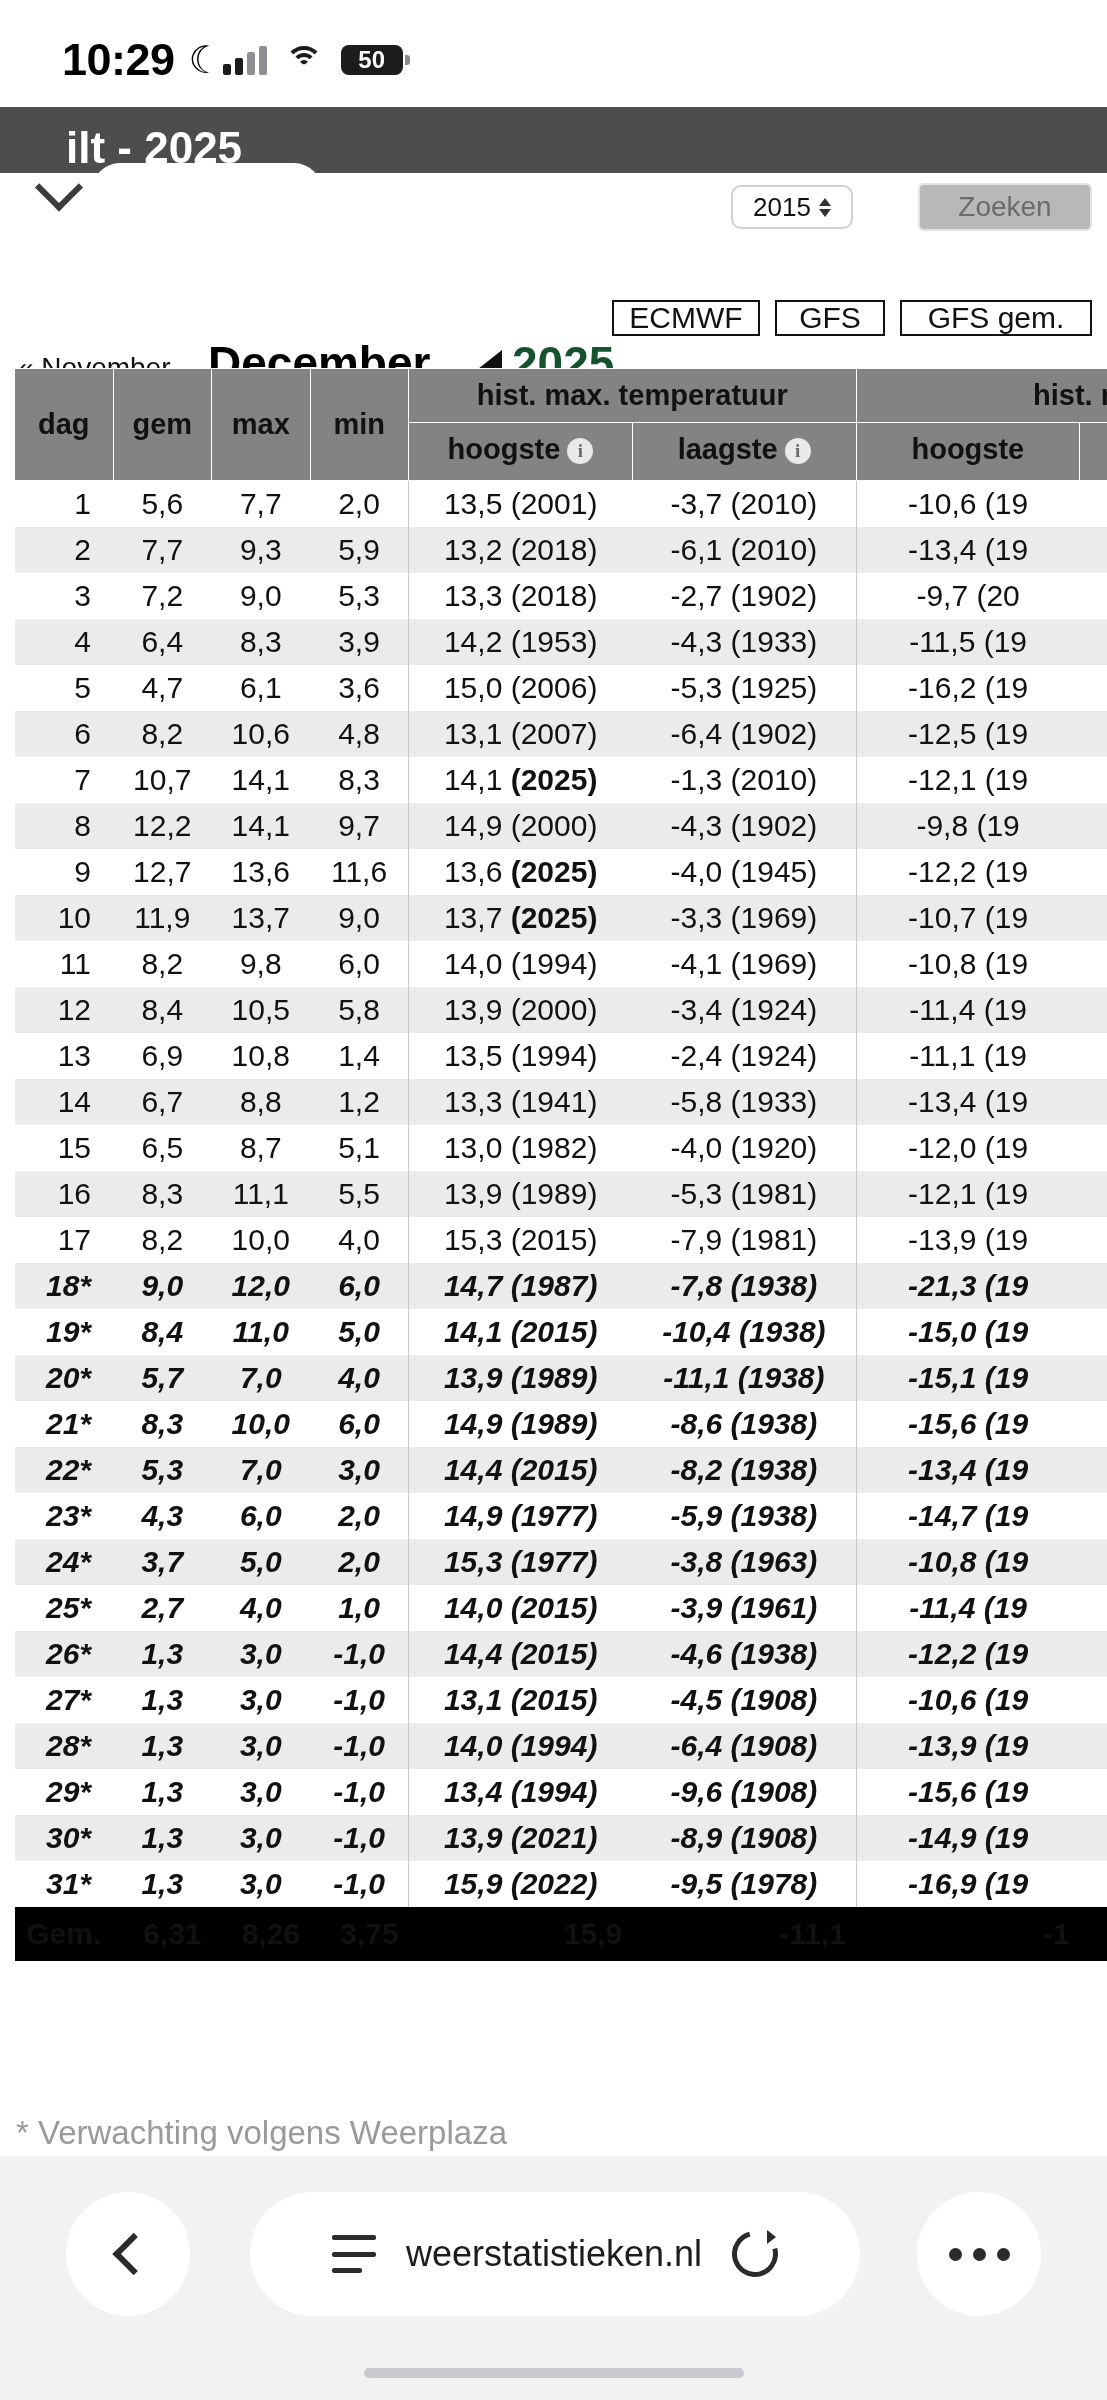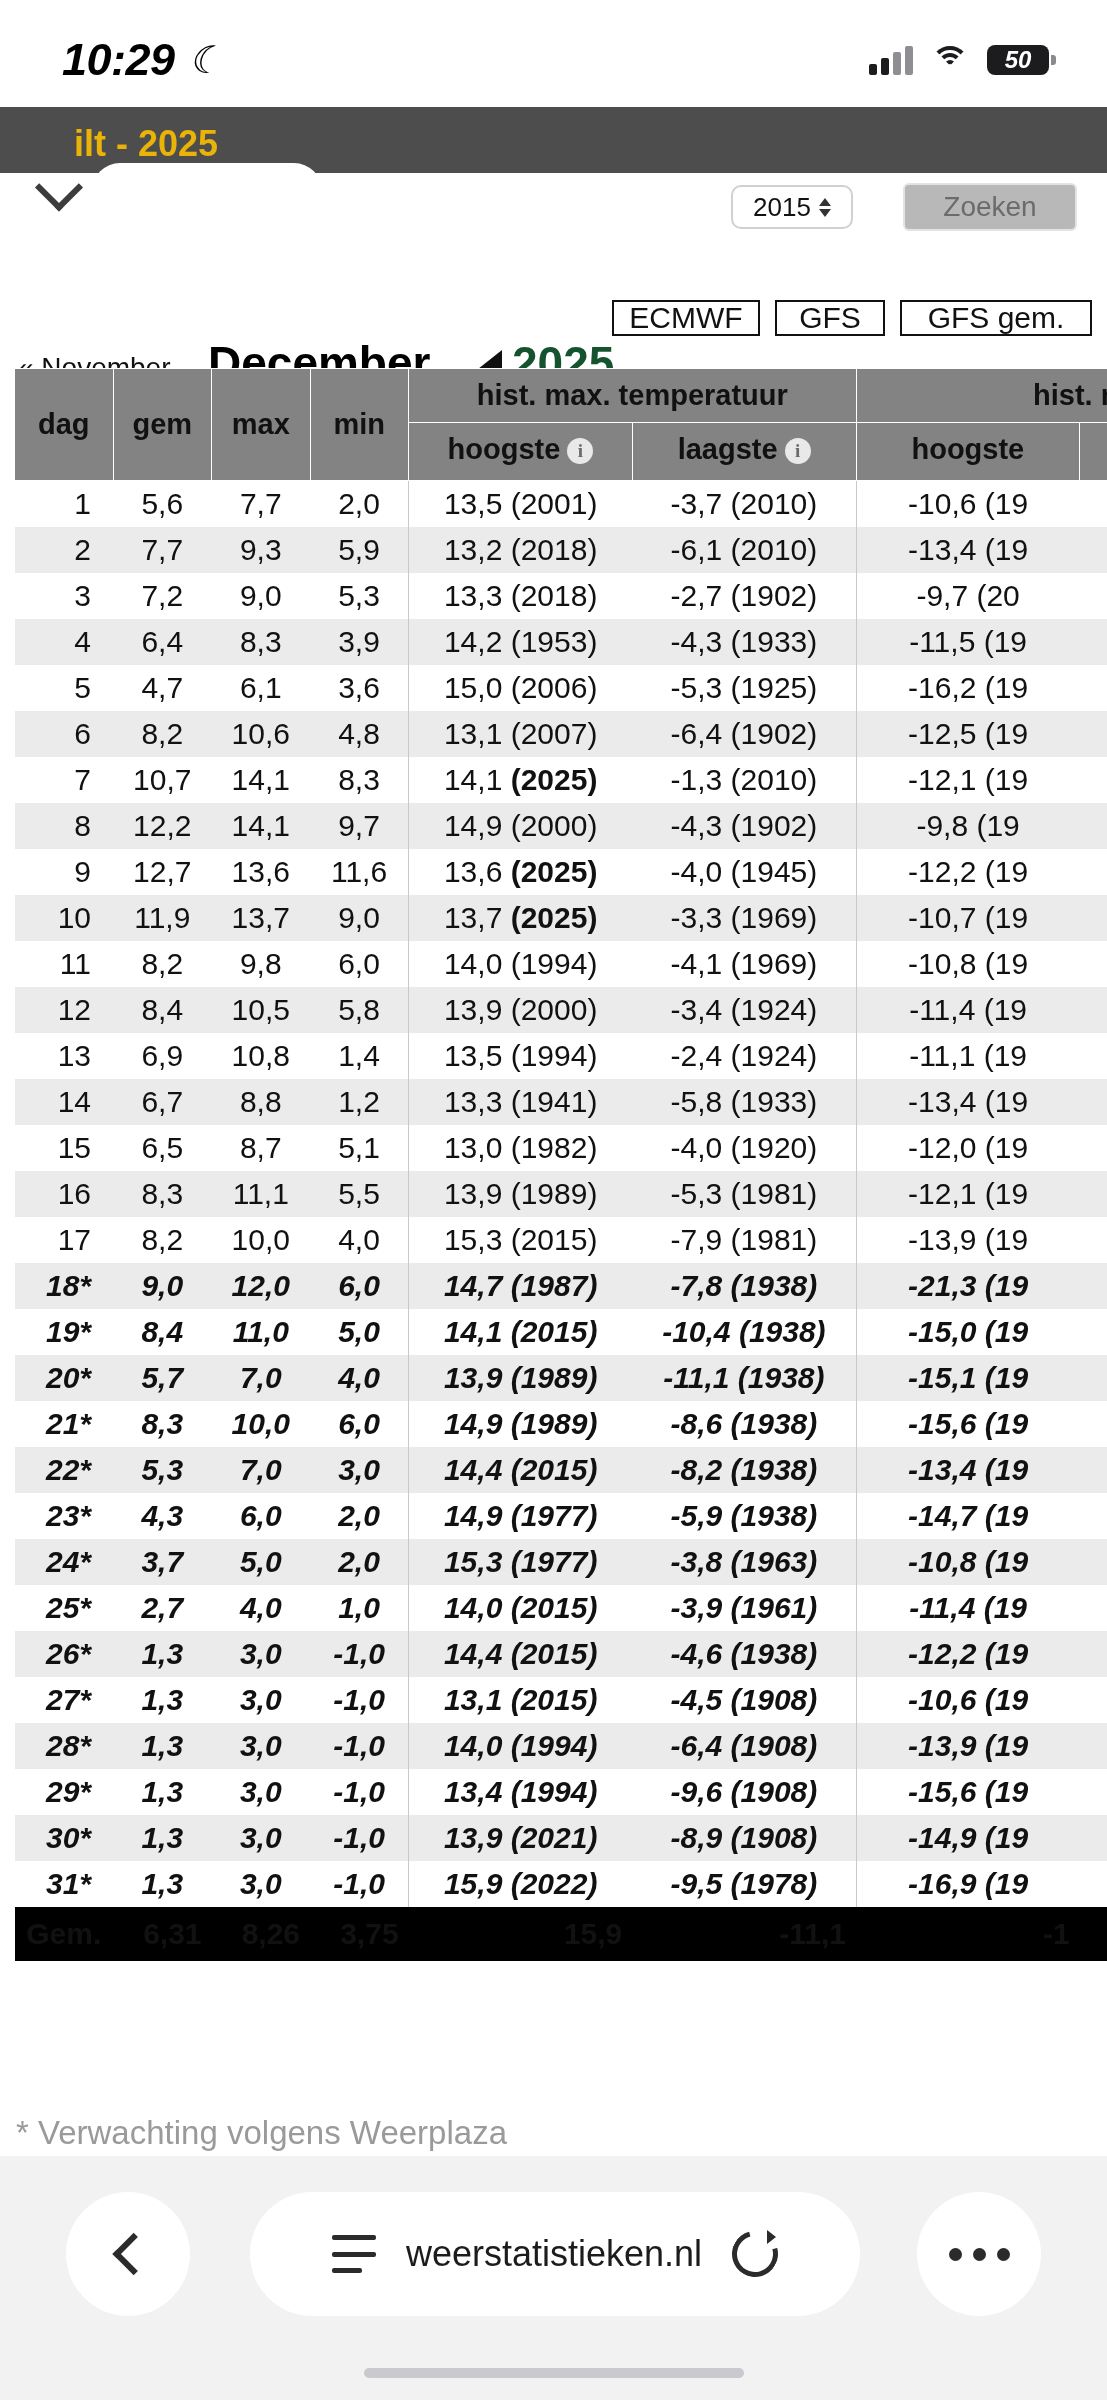--- a/index.html
+++ b/index.html
@@ -7,23 +7,22 @@
     width: 1107px; height: 2400px;
     background: #ffffff;
     font-family: "Liberation Sans", sans-serif;
     overflow: hidden;
   }
   .page { position: relative; width: 1107px; height: 2400px; background: #fff; }
 
   
   .statusbar {
     position: absolute; top: 0; left: 0; width: 1107px; height: 120px;
-    display: flex; align-items: center; justify-content: space-between;
+    display: flex; align-items: center; 
     padding: 0 58px 0 62px;
-    font-style: italic;
   }
   .status-left { display: flex; align-items: center; gap: 14px; }
   .status-time { font-size: 45px; font-weight: 600; color: #000; letter-spacing: -0.5px; }
   .moon-icon { font-size: 38px; color: #000; line-height: 1; }
   .status-right { display: flex; align-items: center; gap: 18px; }
   .signal { display: flex; align-items: flex-end; gap: 4px; height: 30px; }
   .signal i { display: block; width: 8px; background: #8e8e93; border-radius: 2px; }
   .signal i.b1 { height: 11px; background:#1c1c1e; }
   .signal i.b2 { height: 17px; background:#1c1c1e; }
   .signal i.b3 { height: 23px; }
@@ -36,22 +35,22 @@
   .battery { position: relative; width: 62px; height: 30px; border-radius: 8px; background: #1c1c1e; display:flex; align-items:center; justify-content:center; }
   .battery .lvl { color: #fff; font-size: 24px; font-weight: 600; }
   .battery::after { content:""; position:absolute; right:-7px; top: 10px; width: 5px; height: 10px; background:#8a8a8e; border-radius: 0 3px 3px 0; }
 
   
   .header {
     position: absolute; top: 107px; left: 0; width: 1107px; height: 66px;
     background: #4d4d4d;
   }
   .header-title {
-    position: absolute; left: 74px; top: 16px;
-    font-size: 36px; font-weight: 700; color: #eab308;
+    position: absolute; left: 66px; top: 16px;
+    font-size: 44px; font-weight: 700; color: #ffffff;
     white-space: nowrap;
   }
   .chev-wrap {
     position: absolute; left: 20px; top: 166px; width: 78px; height: 60px;
     display: flex; align-items: center; justify-content: center;
   }
   .chev-down { width: 34px; height: 34px; border-right: 6px solid #3c3c3c; border-bottom: 6px solid #3c3c3c; transform: rotate(45deg) translate(-6px,-6px); }
   .white-pill {
     position: absolute; left: 92px; top: 163px; width: 230px; height: 56px;
     background: #ffffff; border-radius: 28px;
@@ -60,21 +59,21 @@
     position: absolute; right: 254px; top: 185px;
     width: 122px; height: 44px; background: #fff; border: 2px solid #d0d0d0;
     border-radius: 10px; display: flex; align-items: center; justify-content: center; gap: 8px;
   }
   .year-select .yr { font-size: 26px; color: #111; }
   .year-select .updown { display: flex; flex-direction: column; gap: 3px; }
   .year-select .updown i { display:block; width: 0; height: 0; border-left: 6px solid transparent; border-right: 6px solid transparent; }
   .year-select .updown i.u { border-bottom: 8px solid #333; }
   .year-select .updown i.d { border-top: 8px solid #333; }
   .search-btn {
-    position: absolute; right: 30px; top: 183px; width: 174px; height: 48px;
+    position: absolute; right: 15px; top: 183px; width: 174px; height: 48px;
     background: #b8b8b8; border: 2px solid #e3e3e3; border-radius: 6px;
     display: flex; align-items: center; justify-content: center;
     font-size: 28px; color: #6b6b6b;
   }
 
   
   .monthrow { position: absolute; top: 286px; left: 0; width: 1107px; height: 70px; margin-top: 48px; }
   .prev-month {
     position: absolute; left: 18px; top: 18px;
     font-size: 28px; color: #111; text-decoration: underline;

